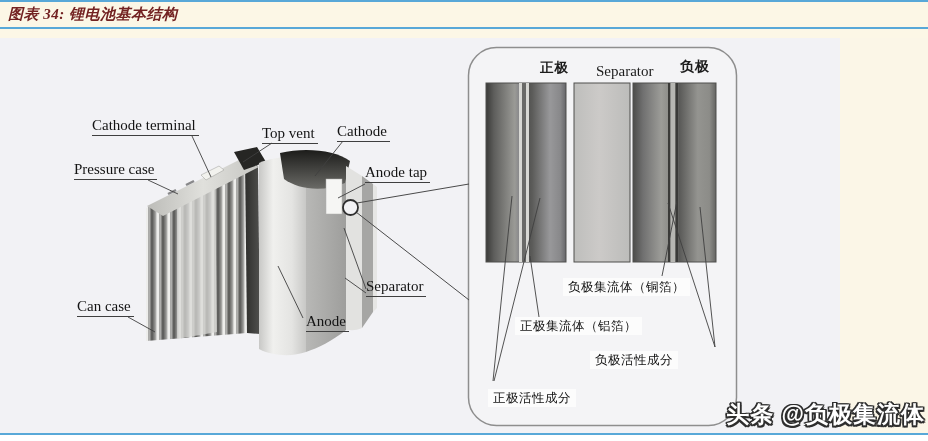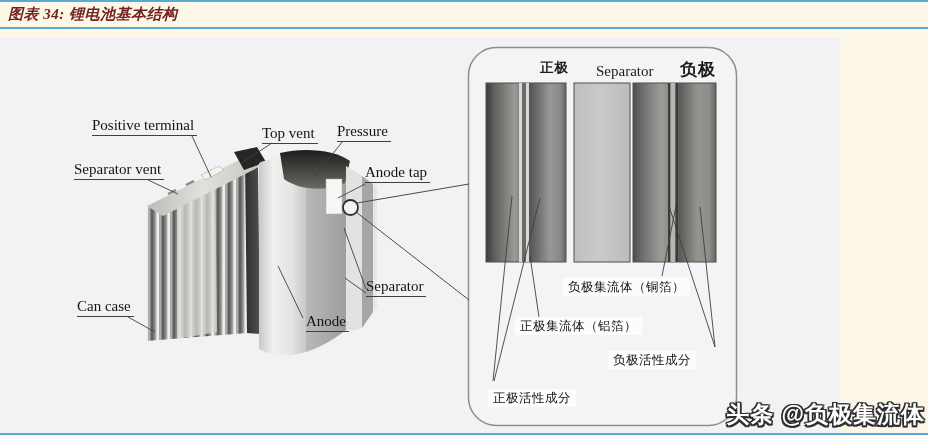--- a/index.html
+++ b/index.html
@@ -24,27 +24,27 @@
   .top-plate{left:262px;top:125px;}
   .cathode{left:337px;top:123px;}
   .anode-tap{left:365px;top:164px;}
   .separator-batt{left:366px;top:278px;}
   .anode{left:306px;top:313px;}
   .can-case{left:77px;top:298px;}
   
   .hdr{position:absolute;z-index:3;white-space:nowrap;color:#1c1c1c;margin-left:24px;}
   .hdr-pos{left:516px;top:59px;font-size:13.5px;font-weight:bold;letter-spacing:1px;}
   .hdr-sep{left:572px;top:63px;font-family:"Liberation Serif",serif;font-size:15px;}
-  .hdr-neg{left:656px;top:58px;font-size:17px;font-weight:bold;letter-spacing:1px;}
+  .hdr-neg{left:656px;top:58px;font-size:14px;font-weight:bold;letter-spacing:1px;}
   
   .tag{position:absolute;z-index:3;white-space:nowrap;background:#fcfcfc;color:#111;
        font-size:12.5px;letter-spacing:.5px;padding:2px 5px;line-height:14px;}
   .neg-collector{left:563px;top:278px;}
   .pos-collector{left:515px;top:317px;}
-  .neg-active{left:608px;top:351px;}
+  .neg-active{left:590px;top:351px;}
   .pos-active{left:488px;top:389px;}
   
   .watermark{position:absolute;right:3px;top:399px;z-index:6;font-size:23px;font-weight:bold;
              letter-spacing:1px;color:#ffffff;
              text-shadow:-1.5px -1.5px 0 #2e2e2e,1.5px -1.5px 0 #2e2e2e,-1.5px 1.5px 0 #2e2e2e,
                           1.5px 1.5px 0 #2e2e2e,-1.5px 0 0 #2e2e2e,1.5px 0 0 #2e2e2e,
                           0 -1.5px 0 #2e2e2e,0 1.5px 0 #2e2e2e;}
 </style>
 </head>
 <body>
@@ -171,24 +171,24 @@
       <line x1="128" y1="317" x2="155" y2="332"></line>
     </g>
 
     <g>
       <line x1="357" y1="203" x2="469" y2="184" stroke="#4a4a4a" stroke-width="1"></line>
       <line x1="356" y1="212" x2="469" y2="300" stroke="#4a4a4a" stroke-width="1"></line>
       <circle cx="350.5" cy="207.5" r="7.5" fill="#f2f2f4" stroke="#2e2e2e" stroke-width="1.8"></circle>
     </g>
   </svg>
 
-  <div class="lbl en pos-terminal">Positive terminal</div>
-  <div class="lbl en pressure-vent">Separator vent</div>
+  <div class="lbl en pos-terminal">Cathode terminal</div>
+  <div class="lbl en pressure-vent">Pressure case</div>
   <div class="lbl en top-plate">Top vent</div>
-  <div class="lbl en cathode">Pressure</div>
+  <div class="lbl en cathode">Cathode</div>
   <div class="lbl en anode-tap">Anode tap</div>
   <div class="lbl en separator-batt">Separator</div>
   <div class="lbl en anode">Anode</div>
   <div class="lbl en can-case">Can case</div>
 
   <div class="hdr hdr-pos">正极</div>
   <div class="hdr hdr-sep">Separator</div>
   <div class="hdr hdr-neg">负极</div>
 
   <div class="tag neg-collector">负极集流体（铜箔）</div>

